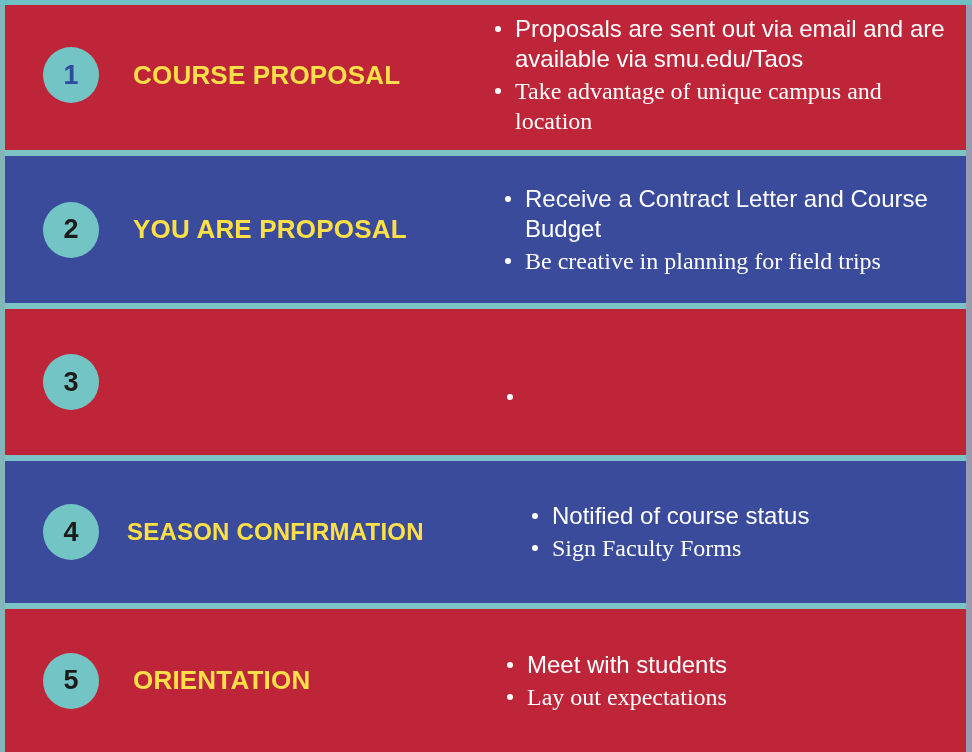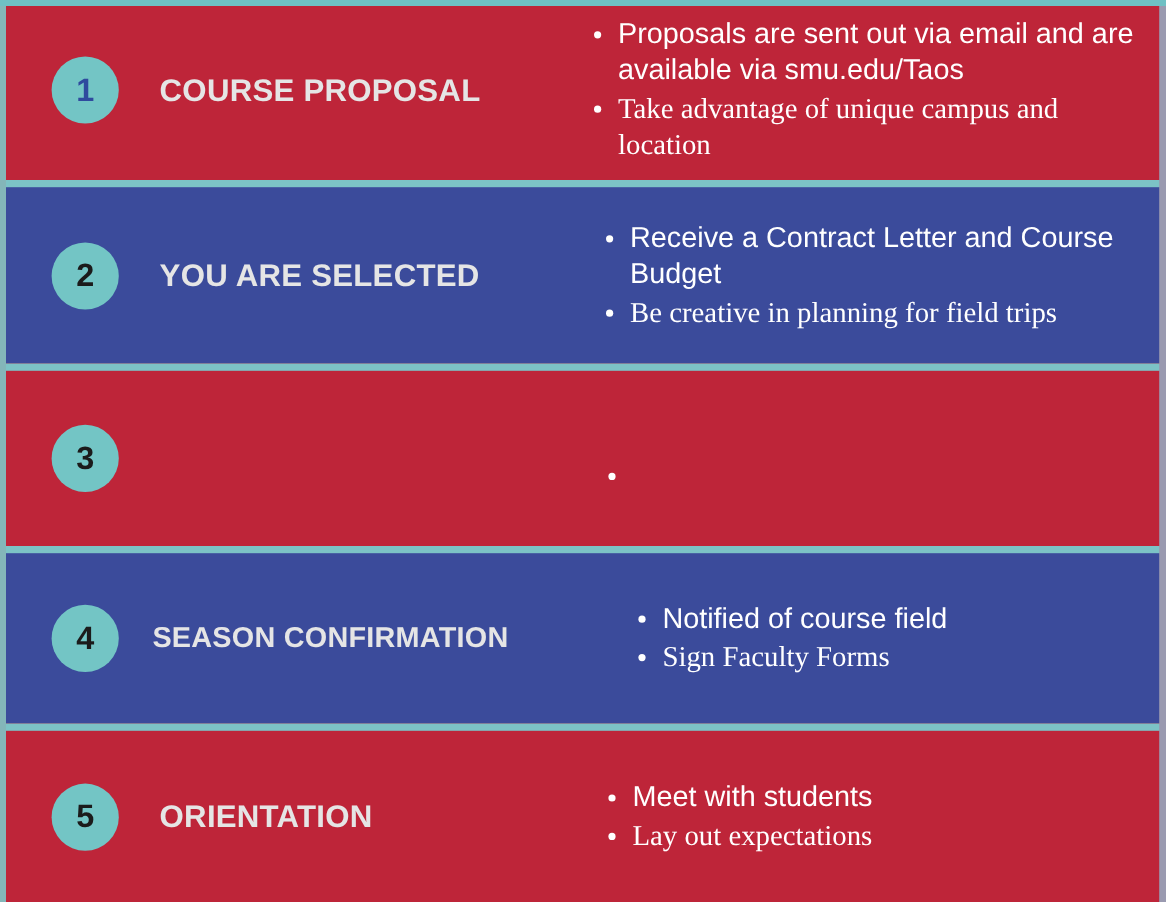--- a/index.html
+++ b/index.html
@@ -88,21 +88,21 @@
     justify-content: center;
     margin-left: 38px;
     font-size: 27px;
     font-weight: bold;
     line-height: 1;
   }
   .num-1 { color: #2f4a9e; }
   .num-2, .num-3, .num-4, .num-5 { color: #1b1b1b; }
 
   .step-title {
-    color: #e5e5e5;
+    color: #fde047;
     font-size: 26px;
     font-weight: bold;
     letter-spacing: 0.2px;
     margin-left: 34px;
     white-space: nowrap;
   }
   .title-sm { font-size: 24px; }
 
   .right-block {
     flex: 1 1 auto;
@@ -167,21 +167,21 @@
         <li><span class="bullet-dot"></span><span>Take advantage of unique campus and location</span></li>
       </ul>
     </div>
   </div>
 
   <div class="step-row blue row-2 sep">
     <div class="left-block">
       <div class="num-badge num-2">
         <span>2</span>
       </div>
-      <div class="step-title">YOU ARE SELECTED</div>
+      <div class="step-title">YOU ARE PROPOSAL</div>
     </div>
     <div class="right-block rb-2">
       <ul class="bullets">
         <li><span class="bullet-dot"></span><span>Receive a Contract Letter and Course Budget</span></li>
         <li><span class="bullet-dot"></span><span>Be creative in planning for field trips</span></li>
       </ul>
     </div>
   </div>
 
   <div class="step-row red row-3 sep">
@@ -199,21 +199,21 @@
 
   <div class="step-row blue row-4 sep">
     <div class="left-block">
       <div class="num-badge num-4">
         <span>4</span>
       </div>
       <div class="step-title title-sm">SEASON CONFIRMATION</div>
     </div>
     <div class="right-block rb-4">
       <ul class="bullets">
-        <li><span class="bullet-dot"></span><span>Notified of course field</span></li>
+        <li><span class="bullet-dot"></span><span>Notified of course status</span></li>
         <li><span class="bullet-dot"></span><span>Sign Faculty Forms</span></li>
       </ul>
     </div>
   </div>
 
   <div class="step-row red row-5 sep">
     <div class="left-block">
       <div class="num-badge num-5">
         <span>5</span>
       </div>

